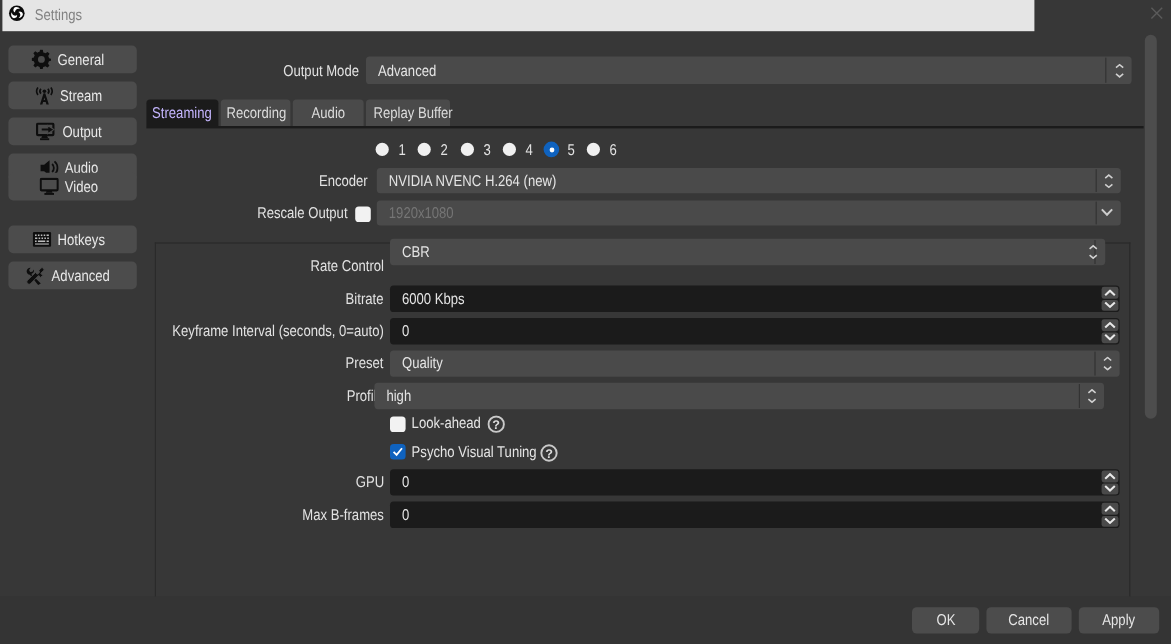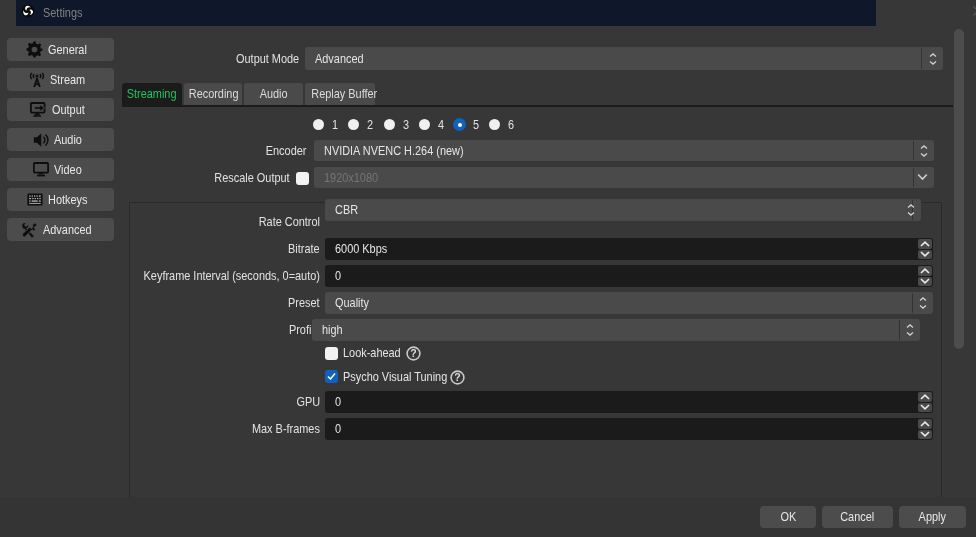--- a/index.html
+++ b/index.html
@@ -2,39 +2,39 @@
 <html><head>
 <meta charset="utf-8">
 <style>
 html,body{margin:0;padding:0}
 #win{position:relative;width:976px;height:537px;background:#373737;overflow:hidden;
   font-family:"Liberation Sans",sans-serif;font-size:13px;color:#e5e5e5}
 .abs{position:absolute}
 .tl{display:inline-block;transform:scaleX(.84);transform-origin:0 50%;white-space:nowrap}
 .tr{display:inline-block;transform:scaleX(.84);transform-origin:100% 50%;white-space:nowrap}
 .tc{display:inline-block;transform:scaleX(.84);transform-origin:50% 50%;white-space:nowrap}
-#titlebar{position:absolute;left:16px;top:0;width:860px;height:26px;background:#0f172a;color:#828282}
+#titlebar{position:absolute;left:2px;top:0;width:860px;height:26px;background:#e5e5e5;color:#828282}
 #titletxt{position:absolute;left:27px;top:0;line-height:25px}
 #bottomstrip{position:absolute;left:0;top:497px;width:976px;height:40px;background:#343434}
 .sbtn{position:absolute;left:7px;width:107px;height:23px;background:#4c4c4c;border-radius:4px;
   display:flex;align-items:center;justify-content:center;color:#e8e8e8}
 .sbtn svg{flex:0 0 auto;margin-right:5px}
 .btn{position:absolute;height:22px;background:#4c4c4c;border-radius:4px;text-align:center;
   line-height:22px;color:#e6e6e6}
 .lbl{position:absolute;text-align:right;color:#e2e2e2;white-space:nowrap}
 .combo{position:absolute;background:#4a4a4a;border-radius:3px;box-sizing:border-box;
   padding-left:10px;white-space:nowrap}
 .spin{position:absolute;background:#1b1b1b;border-radius:3px;box-sizing:border-box;
   padding-left:10px;white-space:nowrap}
 .sep{position:absolute;top:1px;bottom:1px;width:1px;background:#333333}
 .spbtns{position:absolute;right:1px;top:1px;bottom:1px;width:14px;display:flex;flex-direction:column;gap:1px}
 .spbtns div{flex:1;background:#4a4a4a;border-radius:2px;display:flex;align-items:center;justify-content:center}
 .tab{position:absolute;top:83px;height:22px;background:#4a4a4a;border-radius:3px 3px 0 0;
   text-align:center;line-height:22px;color:#dcdcdc;white-space:nowrap}
-.tabsel{background:#1b1b1b;color:#22c55e}
+.tabsel{background:#1b1b1b;color:#c4b5fd}
 #tabline{position:absolute;left:122px;top:105px;width:831px;height:2px;background:#1b1b1b}
 .radio{position:absolute;width:11px;height:11px;border-radius:50%;background:#f0f0f0}
 .rlbl{position:absolute;color:#e2e2e2}
 .cb{position:absolute;width:13px;height:13px;background:#f2f2f2;border-radius:3px}
 .cbblue{position:absolute;width:13px;height:13px;background:#0f62be;border-radius:3px}
 #groupbox{position:absolute;left:129px;top:202px;width:813px;height:295px;
   border:1px solid #2a2a2a;border-bottom:none;box-sizing:border-box}
 #scrollbar{position:absolute;left:954px;top:29px;width:10px;height:320px;background:#4d4d4d;border-radius:5px}
 .dim{color:#757575}
 </style>
@@ -88,21 +88,21 @@
     <span class="tl">Output</span>
   </div>
   <div class="sbtn" style="top:128px">
     <svg width="16" height="16" viewBox="0 0 16 16">
       <path d="M0.8 5.3 L3.8 5.3 L8.3 1.6 L8.3 14.4 L3.8 10.7 L0.8 10.7z" fill="#0e0e0e"></path>
       <path d="M10.4 4.7 a4.4 4.4 0 0 1 0 6.6" stroke="#0e0e0e" stroke-width="1.5" fill="none"></path>
       <path d="M12.4 2.5 a7.2 7.2 0 0 1 0 11" stroke="#0e0e0e" stroke-width="1.5" fill="none"></path>
     </svg>
     <span class="tl">Audio</span>
   </div>
-  <div class="sbtn" style="top:158px">
+  <div class="sbtn" style="top:144px">
     <svg width="16" height="15" viewBox="0 0 16 15">
       <rect x="0.9" y="1" width="14.2" height="9.6" rx="0.8" fill="none" stroke="#0e0e0e" stroke-width="1.8"></rect>
       <path d="M6 10.8 L10 10.8 L10.8 12.6 L5.2 12.6z" fill="#0e0e0e"></path>
       <rect x="4" y="12.8" width="8" height="1.6" fill="#0e0e0e"></rect>
     </svg>
     <span class="tl">Video</span>
   </div>
   <div class="sbtn" style="top:188px">
     <svg width="16" height="13" viewBox="0 0 16 13">
       <rect x="0.4" y="0.4" width="15.2" height="12.2" rx="1" fill="#0e0e0e"></rect>

